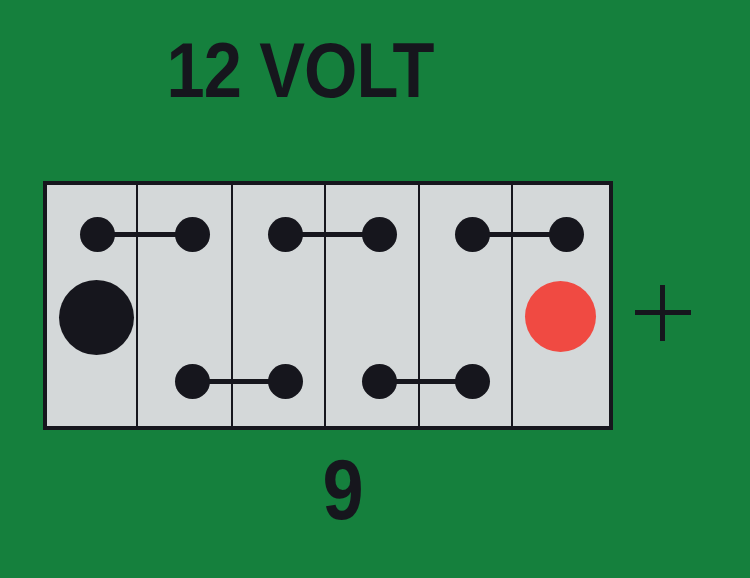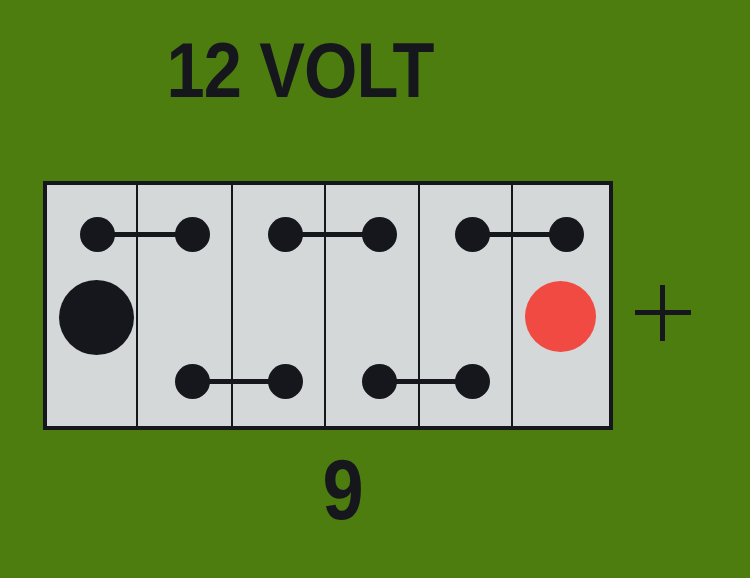--- a/index.html
+++ b/index.html
@@ -7,21 +7,21 @@
     padding: 0;
     background: #ffffff;
   }
   body {
     font-family: "Liberation Sans", sans-serif;
   }
   #stage {
     position: relative;
     width: 750px;
     height: 578px;
-    background: #4d7c0f;
+    background: #15803d;
     overflow: hidden;
   }
 
   
   .title {
     position: absolute;
     left: 0;
     top: 30px;
     width: 600px;
     text-align: center;

